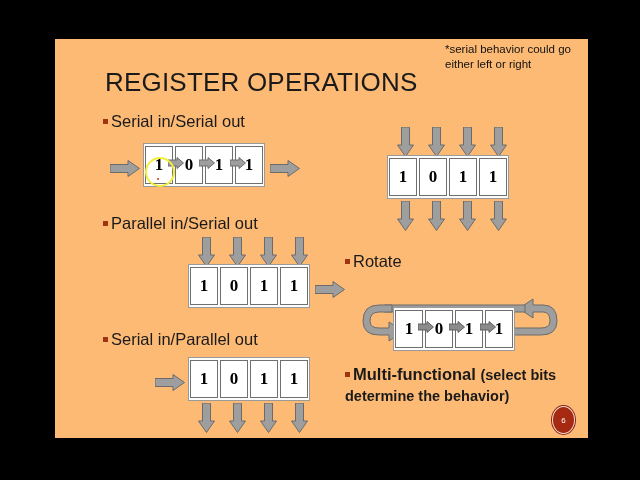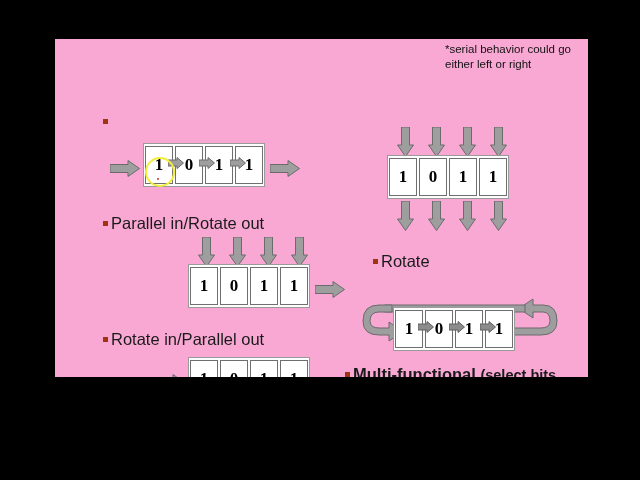--- a/index.html
+++ b/index.html
@@ -18,22 +18,22 @@
     width: 640px;
     height: 480px;
     background: #000000;
   }
   
   #slide {
     position: absolute;
     left: 55px;
     top: 39px;
     width: 533px;
-    height: 338px;
-    background: #f9a8d4;
+    height: 399px;
+    background: #fdba74;
     overflow: hidden;
   }
   
   .slide-title {
     position: absolute;
     left: 50px;
     top: 28px;
     font-size: 26px;
     letter-spacing: 0.2px;
     color: #1a1a1a;
@@ -151,25 +151,26 @@
 </style>
 </head>
 <body>
 
 <div id="stage">
 
   <div id="slide">
 
     <div class="note">*serial behavior could go either left or right</div>
 
+    <div class="slide-title">REGISTER OPERATIONS</div>
 
     <div class="watermark"></div>
 
     <div class="bullet-line" style="left:48px; top:72px;">
-      <span class="bullet-sq"></span>
+      <span class="bullet-sq"></span><span>Serial in/Serial out</span>
     </div>
 
     <div class="diagram" style="left:55px; top:104px; width:220px; height:52px;">
 
       <svg class="h-arrow" style="position:absolute; left:0px; top:17px;" viewBox="0 0 30 17">
         <polygon points="0,4.5 18,4.5 18,0.5 29.5,8.5 18,16.5 18,12.5 0,12.5" fill="#9e9e9e" stroke="#6b6b6b" stroke-width="1"></polygon>
       </svg>
 
       <div class="reg-outer" style="position:absolute; left:33px; top:0px;">
         <div class="cell">1</div>
@@ -190,21 +191,21 @@
 
       <svg class="h-arrow" style="position:absolute; left:160px; top:17px;" viewBox="0 0 30 17">
         <polygon points="0,4.5 18,4.5 18,0.5 29.5,8.5 18,16.5 18,12.5 0,12.5" fill="#9e9e9e" stroke="#6b6b6b" stroke-width="1"></polygon>
       </svg>
 
       <div class="laser-ring" style="left:35px; top:14px;"></div>
       <div class="laser-dot" style="left:47px; top:35px;"></div>
     </div>
 
     <div class="bullet-line" style="left:48px; top:174px;">
-      <span class="bullet-sq"></span><span>Parallel in/Rotate out</span>
+      <span class="bullet-sq"></span><span>Parallel in/Serial out</span>
     </div>
 
     <div class="diagram" style="left:55px; top:198px; width:220px; height:85px;">
 
       <svg class="v-arrow" style="position:absolute; left:88px; top:0px;" viewBox="0 0 17 30">
         <polygon points="4.5,0 12.5,0 12.5,18 16.5,18 8.5,29.5 0.5,18 4.5,18" fill="#9e9e9e" stroke="#6b6b6b" stroke-width="1"></polygon>
       </svg>
       <svg class="v-arrow" style="position:absolute; left:119px; top:0px;" viewBox="0 0 17 30">
         <polygon points="4.5,0 12.5,0 12.5,18 16.5,18 8.5,29.5 0.5,18 4.5,18" fill="#9e9e9e" stroke="#6b6b6b" stroke-width="1"></polygon>
       </svg>
@@ -221,21 +222,21 @@
         <div class="cell">1</div>
         <div class="cell">1</div>
       </div>
 
       <svg class="h-arrow" style="position:absolute; left:205px; top:44px;" viewBox="0 0 30 17">
         <polygon points="0,4.5 18,4.5 18,0.5 29.5,8.5 18,16.5 18,12.5 0,12.5" fill="#9e9e9e" stroke="#6b6b6b" stroke-width="1"></polygon>
       </svg>
     </div>
 
     <div class="bullet-line" style="left:48px; top:290px;">
-      <span class="bullet-sq"></span><span>Rotate in/Parallel out</span>
+      <span class="bullet-sq"></span><span>Serial in/Parallel out</span>
     </div>
 
     <div class="diagram" style="left:55px; top:318px; width:220px; height:85px;">
 
       <svg class="h-arrow" style="position:absolute; left:45px; top:17px;" viewBox="0 0 30 17">
         <polygon points="0,4.5 18,4.5 18,0.5 29.5,8.5 18,16.5 18,12.5 0,12.5" fill="#9e9e9e" stroke="#6b6b6b" stroke-width="1"></polygon>
       </svg>
 
       <div class="reg-outer" style="position:absolute; left:78px; top:0px;">
         <div class="cell">1</div>
@@ -288,21 +289,21 @@
         <polygon points="4.5,0 12.5,0 12.5,18 16.5,18 8.5,29.5 0.5,18 4.5,18" fill="#9e9e9e" stroke="#6b6b6b" stroke-width="1"></polygon>
       </svg>
       <svg class="v-arrow" style="position:absolute; left:114px; top:74px;" viewBox="0 0 17 30">
         <polygon points="4.5,0 12.5,0 12.5,18 16.5,18 8.5,29.5 0.5,18 4.5,18" fill="#9e9e9e" stroke="#6b6b6b" stroke-width="1"></polygon>
       </svg>
       <svg class="v-arrow" style="position:absolute; left:145px; top:74px;" viewBox="0 0 17 30">
         <polygon points="4.5,0 12.5,0 12.5,18 16.5,18 8.5,29.5 0.5,18 4.5,18" fill="#9e9e9e" stroke="#6b6b6b" stroke-width="1"></polygon>
       </svg>
     </div>
 
-    <div class="bullet-line" style="left:290px; top:212px;margin-left:28px;">
+    <div class="bullet-line" style="left:290px; top:212px;">
       <span class="bullet-sq"></span><span>Rotate</span>
     </div>
 
     <div class="diagram" style="left:290px; top:238px; width:230px; height:78px;">
 
       <svg style="position:absolute; left:0px; top:0px; width:230px; height:78px;" viewBox="0 0 230 78">
 
         <path d="M 168 58 L 196 58 Q 212 58 212 44 Q 212 28 198 28 L 188 28
                  L 188 22 L 174 31.5 L 188 41 L 188 35 L 198 35
                  Q 205 35 205 44 Q 205 51 196 51 L 168 51 Z" fill="#9e9e9e" stroke="#6b6b6b" stroke-width="1" stroke-linejoin="round"></path>

